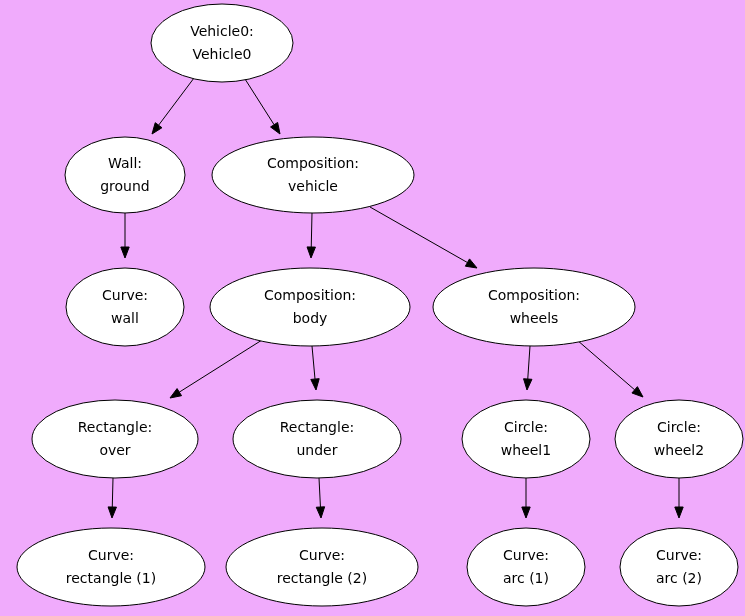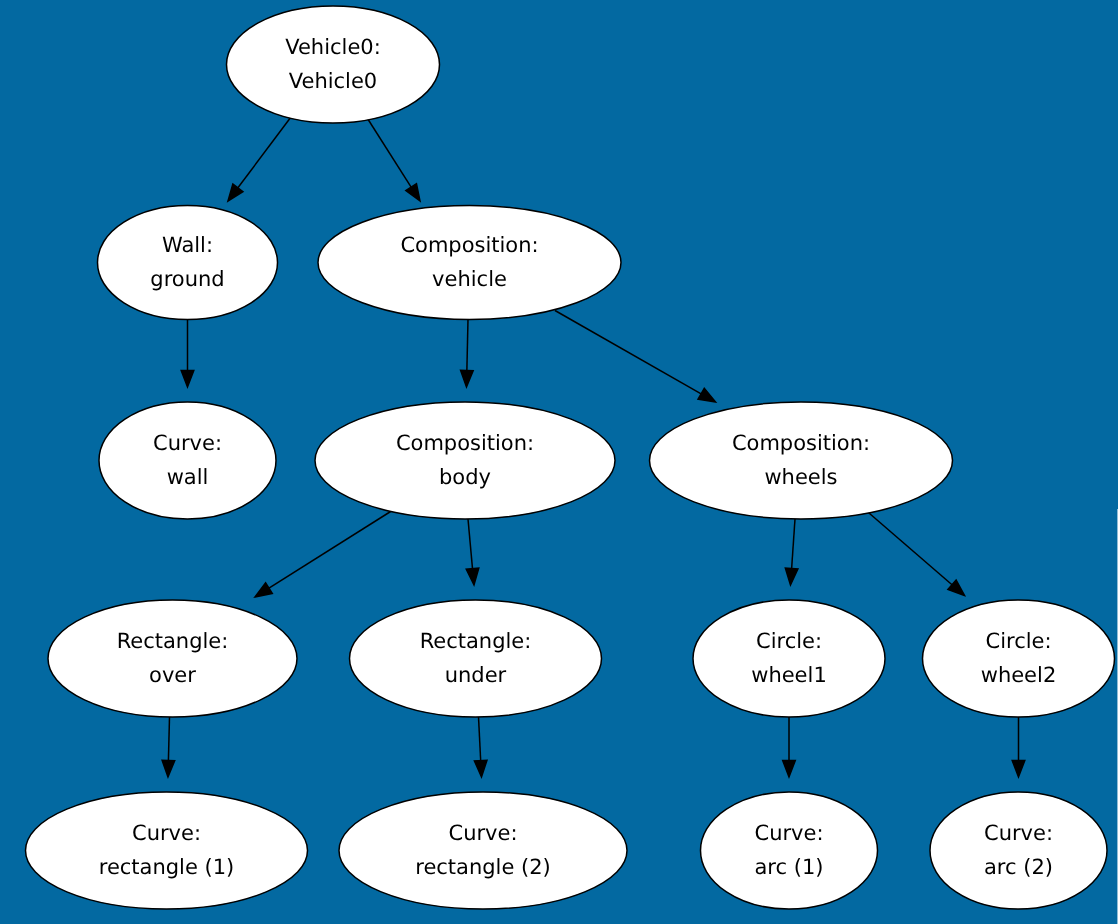--- a/index.html
+++ b/index.html
@@ -10,21 +10,21 @@
   body {
     width: 745px;
     height: 616px;
     font-family: "DejaVu Sans", sans-serif;
     overflow: hidden;
   }
   #graph-root {
     position: relative;
     width: 745px;
     height: 616px;
-    background: #0369a1;
+    background: #f0abfc;
   }
   #graph-svg {
     position: absolute;
     left: 0;
     top: 0;
     width: 745px;
     height: 616px;
     display: block;
   }
   .node-ellipse {

